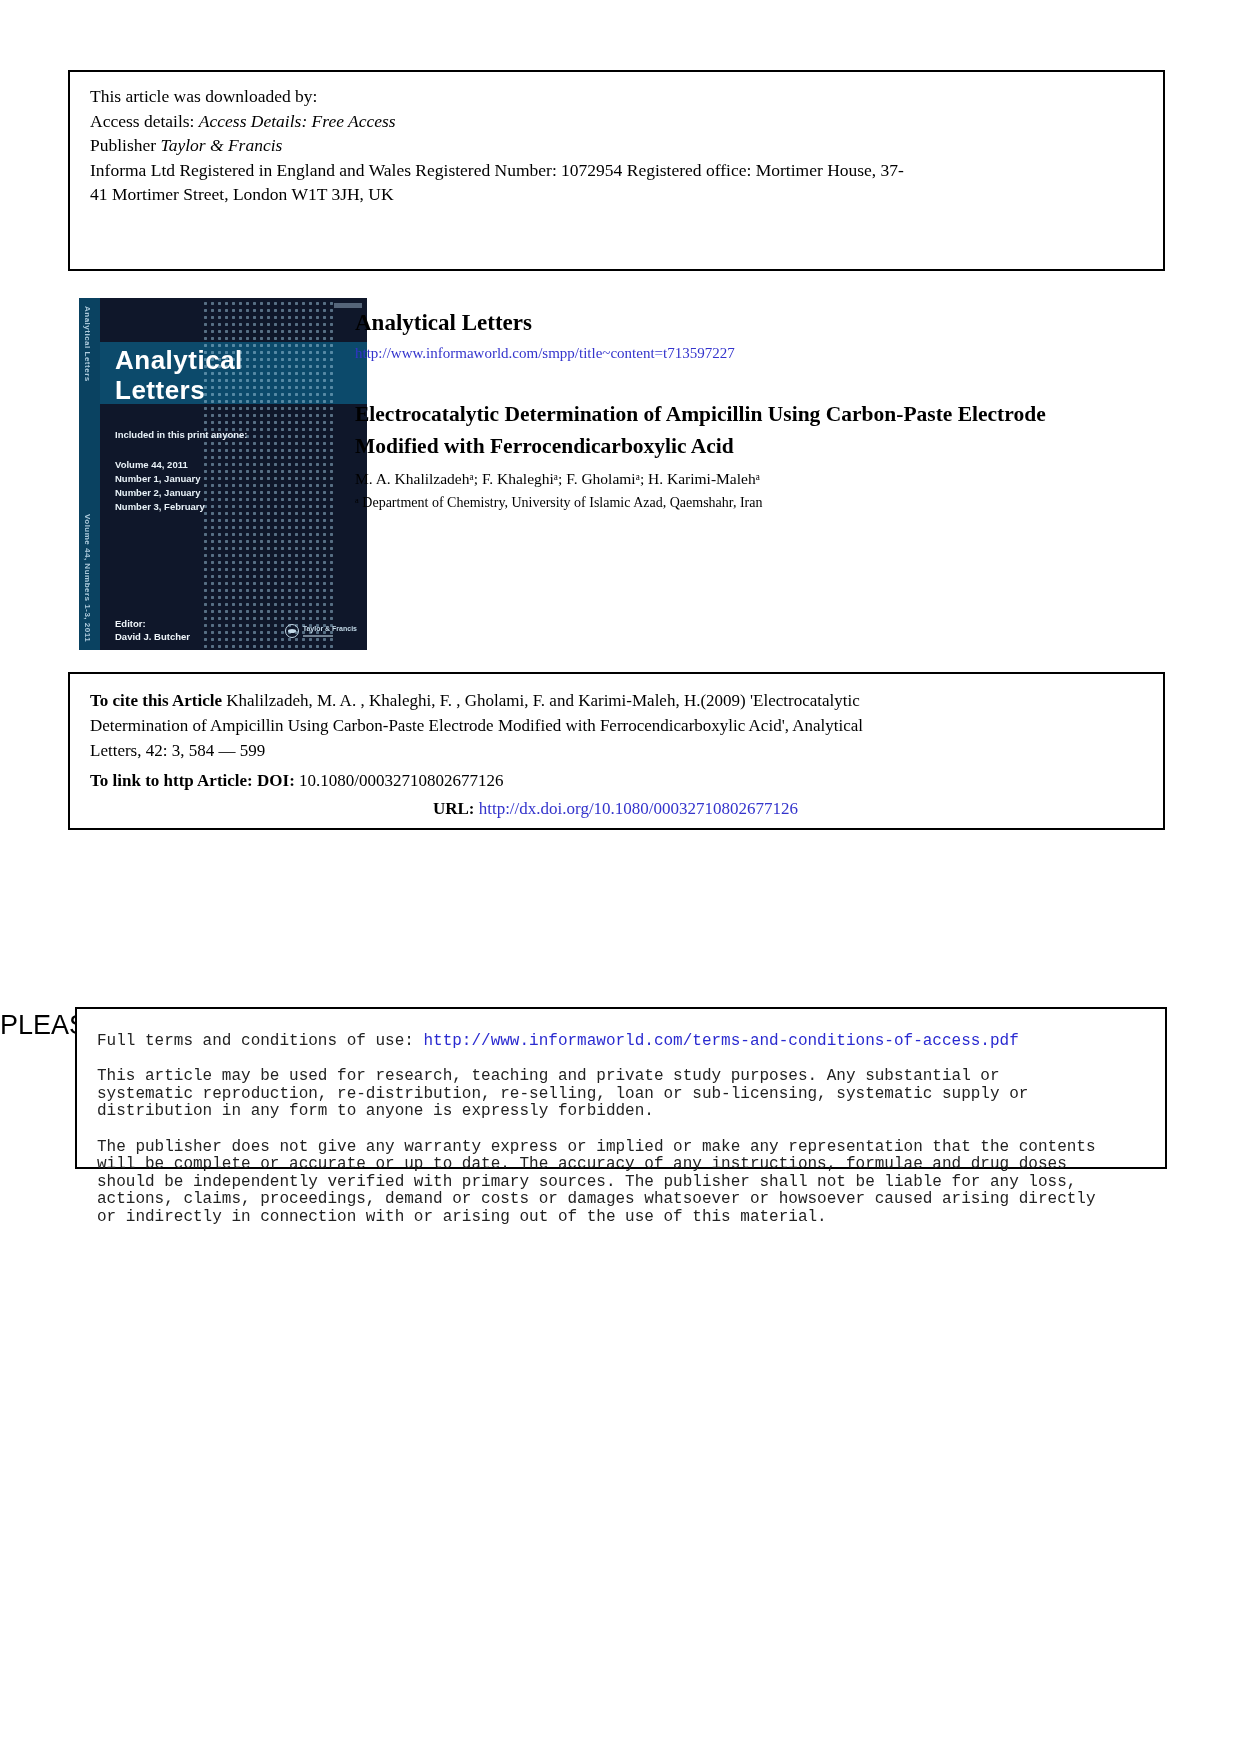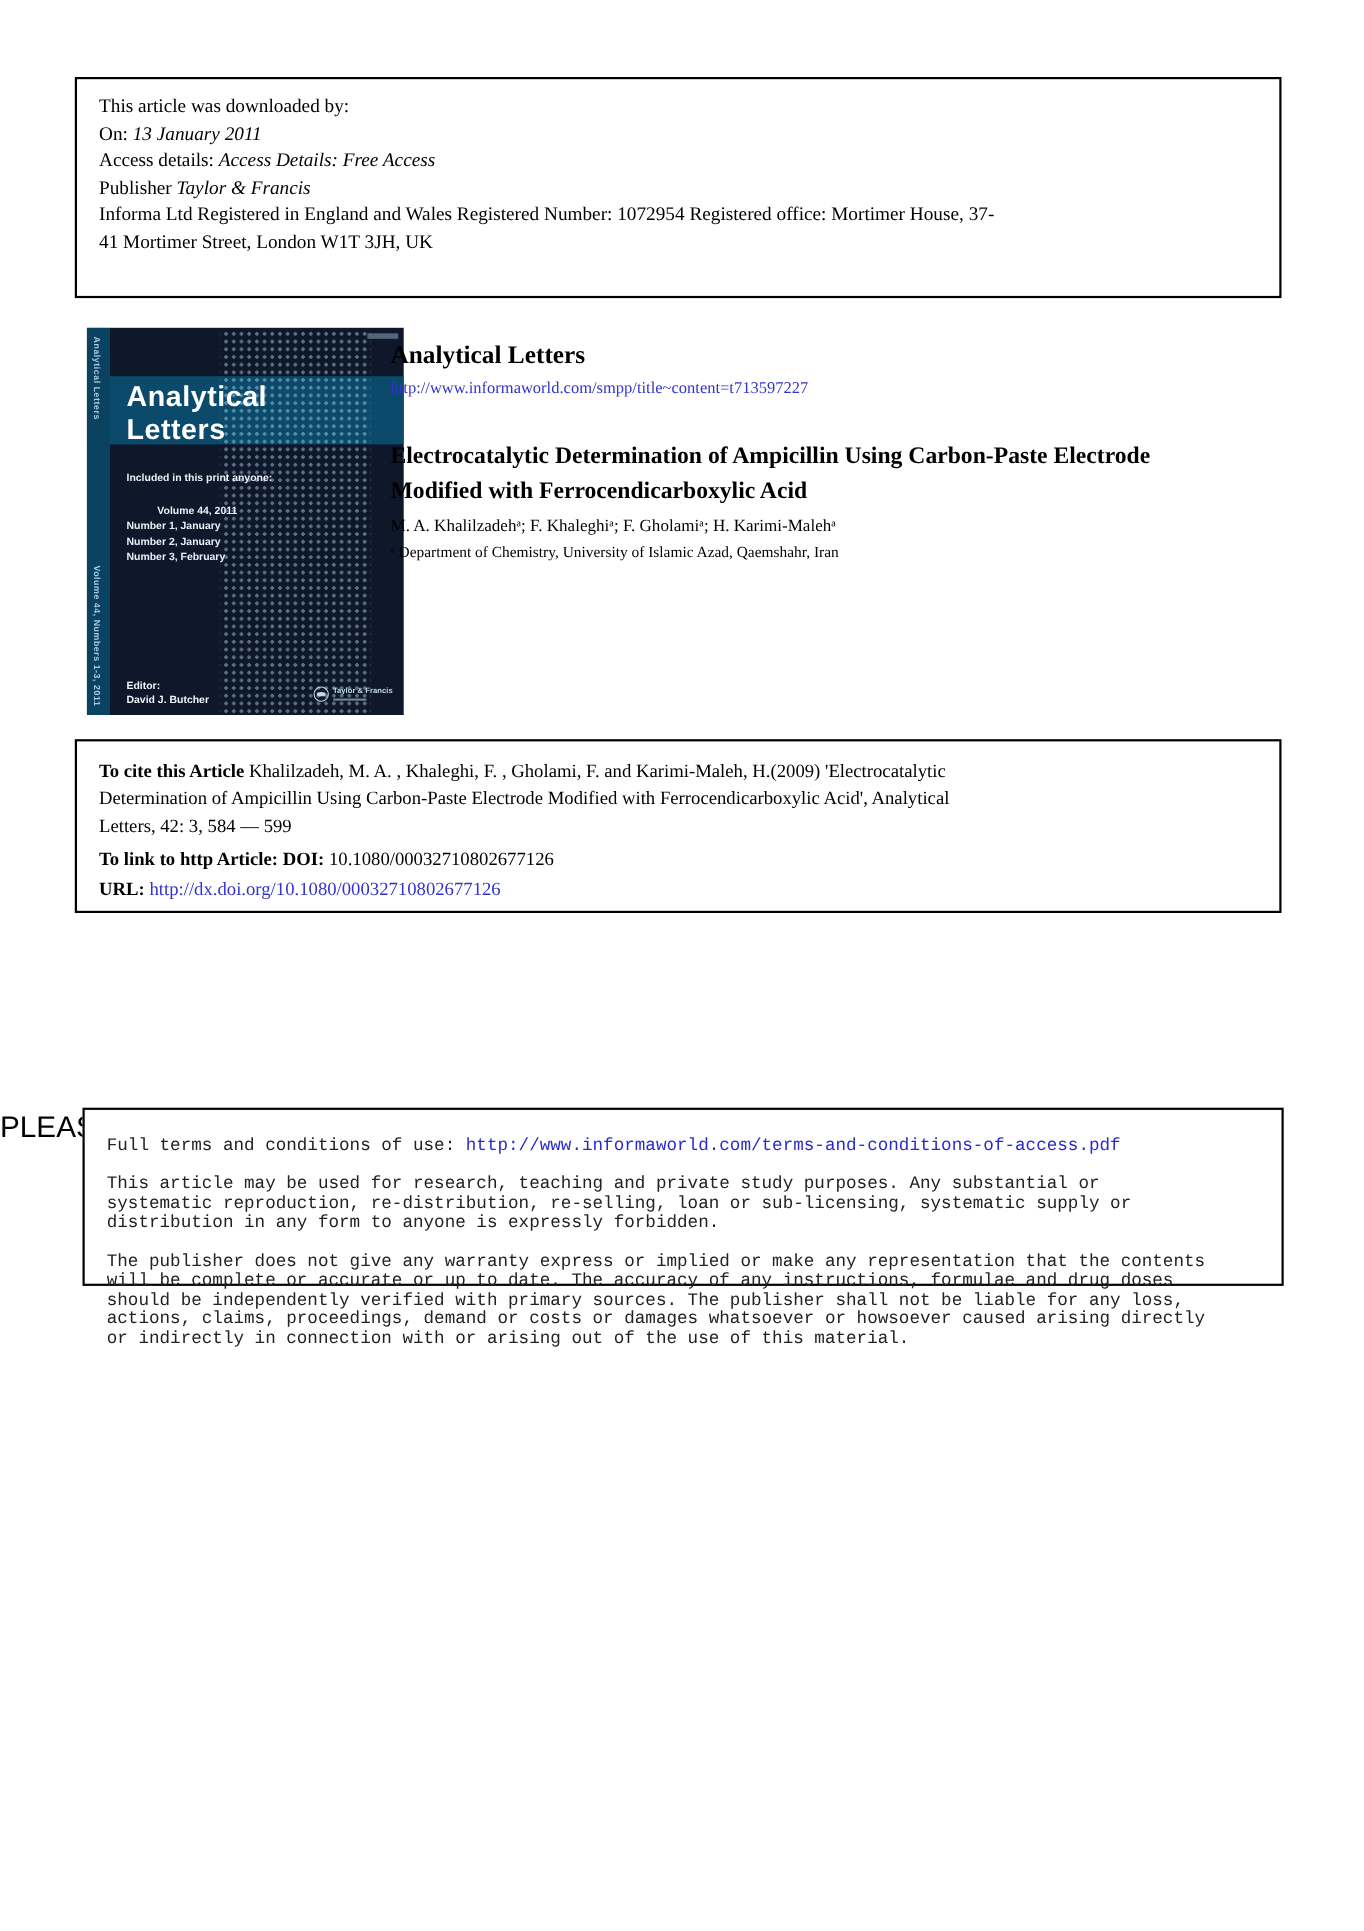--- a/index.html
+++ b/index.html
@@ -28,21 +28,21 @@
     font-family:"Liberation Sans","DejaVu Sans",sans-serif;font-size:8px;font-weight:bold;
     color:#aecbdd;letter-spacing:.5px;white-space:nowrap;}
   .strip-top{top:8px;}
   .strip-bottom{bottom:8px;}
   .cover-smalltext{position:absolute;right:5px;top:5px;width:28px;height:5px;background:rgba(190,220,240,.4);}
   .cover-title{position:absolute;left:36px;top:47px;font-family:"Liberation Sans","DejaVu Sans",sans-serif;
     font-size:26px;font-weight:bold;line-height:30px;color:#fff;white-space:pre-line;letter-spacing:.5px;}
   .cover-included{position:absolute;left:36px;top:130px;
     font-family:"Liberation Sans","DejaVu Sans",sans-serif;font-size:9.5px;line-height:14px;
     font-weight:bold;color:#e9f2f8;}
-  .cover-included .vol{margin-top:16px;margin-left:28px;}
+  .cover-included .vol{margin-top:16px;}
   .cover-editor{position:absolute;left:36px;bottom:7px;
     font-family:"Liberation Sans","DejaVu Sans",sans-serif;font-size:9.5px;line-height:13px;
     font-weight:bold;color:#f0f6fa;}
   .cover-logo{position:absolute;right:10px;bottom:12px;display:flex;align-items:center;gap:4px;}
   .logo-circle{width:14px;height:14px;border:1.5px solid #c3d9e7;border-radius:50%;
     display:flex;align-items:center;justify-content:center;box-sizing:border-box;}
   .logo-ellipse{width:8px;height:3.5px;background:#c3d9e7;border-radius:50%;}
   .logo-text{font-family:"Liberation Sans","DejaVu Sans",sans-serif;font-size:7px;font-weight:bold;
     color:#c3d9e7;line-height:8px;}
   .logo-sub{display:block;width:30px;height:2px;background:rgba(195,217,231,.55);margin-top:2px;}
@@ -55,39 +55,38 @@
   .article-title{font-size:21.5px;font-weight:bold;line-height:32px;margin:34px 0 0 0;white-space:pre-line;}
   .authors{font-size:15.5px;margin-top:7px;line-height:20px;}
   .affiliation{font-size:14px;margin-top:5px;line-height:18px;}
 
   
   .citation-box{left:68px;top:672px;width:1097px;height:158px;padding:14px 22px 0 20px;
     font-size:17px;line-height:25px;}
   .citation-box p{margin:0;}
   .cite-para{white-space:pre-line;}
   .doi-line{margin-top:5px !important;}
-  .url-line{margin-top:3px !important;}
+  .url-line{margin-top:3px !important;text-align:center;}
 
   
   .scroll-notice{position:absolute;left:0;top:1010px;width:1028px;
     font-family:"Liberation Sans","DejaVu Sans",sans-serif;font-size:27px;color:#000;}
 
   
   .terms-box{left:75px;top:1007px;width:1092px;height:162px;padding:24px 20px 0 20px;
     font-family:"Liberation Mono","DejaVu Sans Mono",monospace;font-size:16px;line-height:17.6px;color:#222;}
   .terms-box p{margin:0;}
   .terms-para{margin-top:17.6px !important;white-space:pre-line;}
   .mono-link{color:#2a2ad0;}
 </style>
 </head>
 <body>
 
 <div class="box download-box">
   <div><span>This article was downloaded by:</span></div>
-  <div><span>On: </span><span class="it">13 January 2011</span></div>
   <div><span>Access details: </span><span class="it">Access Details: Free Access</span></div>
   <div><span>Publisher </span><span class="it">Taylor &amp; Francis</span></div>
   <div class="wrapline">Informa Ltd Registered in England and Wales Registered Number: 1072954 Registered office: Mortimer House, 37-
 41 Mortimer Street, London W1T 3JH, UK</div>
 </div>
 
 <div class="cover">
   <div class="cover-band"></div>
   <div class="cover-dots"></div>
   <div class="cover-strip">

